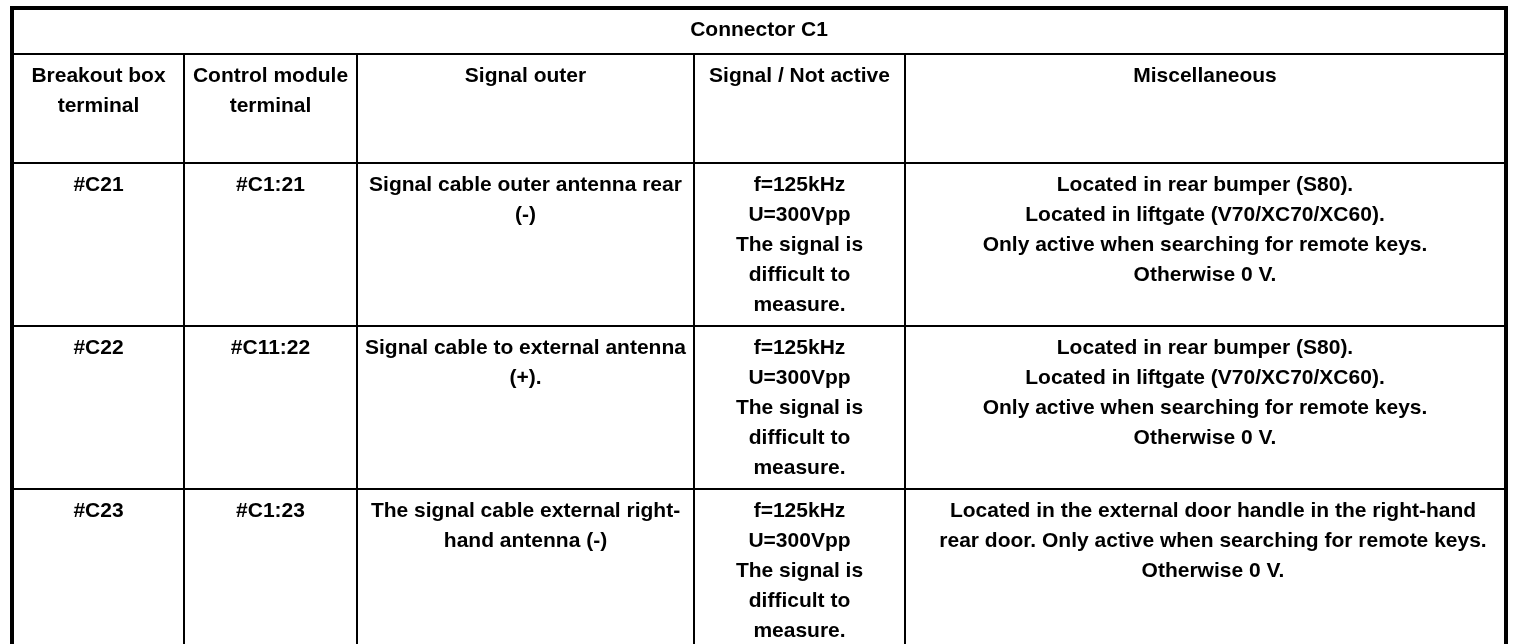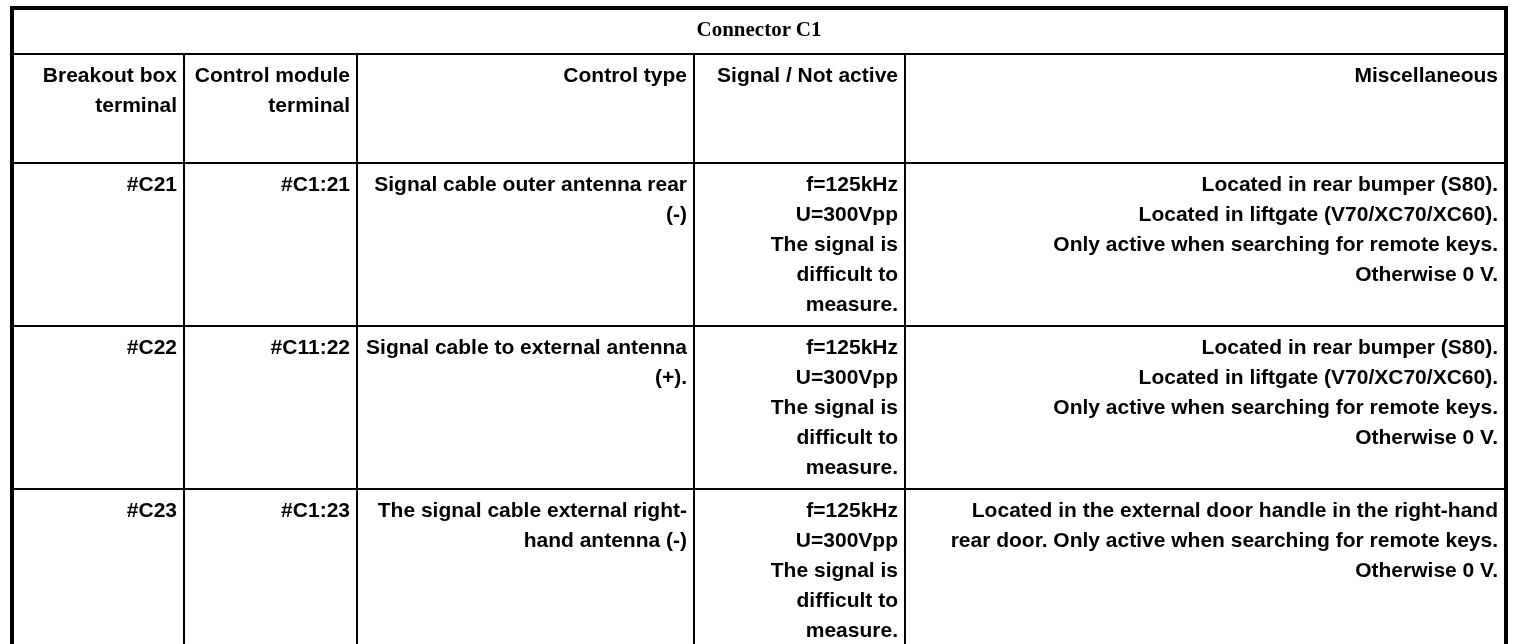--- a/index.html
+++ b/index.html
@@ -30,40 +30,39 @@
     border-collapse: collapse;
     table-layout: fixed;
     background: #ffffff;
     border: 4px solid #000000;
   }
 
   table.connector-table td,
   table.connector-table th {
     border: 2px solid #000000;
     vertical-align: top;
-    text-align: right;
+    text-align: center;
     padding: 5px 6px 6px 6px;
     font-size: 21px;
     line-height: 30px;
     font-weight: normal;
     color: #000000;
   }
 
   
   tr.title-row td {
     border-top: none;
     border-left: none;
     border-right: none;
     text-align: center;
     font-weight: bold;
     font-size: 21px;
     line-height: 26px;
     height: 32px;
     padding: 6px 6px 5px 6px;
-    font-family: Liberation Serif, serif;
   }
 
   
   tr.header-row td {
     font-weight: bold;
     height: 96px;
     padding-top: 5px;
   }
   tr.header-row td:first-child {
     border-left: none;
@@ -118,21 +117,21 @@
     </colgroup>
     <tbody>
 
       <tr class="title-row">
         <td colspan="5">Connector C1</td>
       </tr>
 
       <tr class="header-row">
         <td>Breakout box terminal</td>
         <td>Control module terminal</td>
-        <td>Control type</td>
+        <td>Signal outer</td>
         <td>Signal / Not active</td>
         <td>Miscellaneous</td>
       </tr>
 
       <tr class="data-row">
         <td>#C21</td>
         <td>#C1:21</td>
         <td>Signal cable outer antenna rear (-)</td>
         <td class="cell-lines">
           <span>f=125kHz</span>

